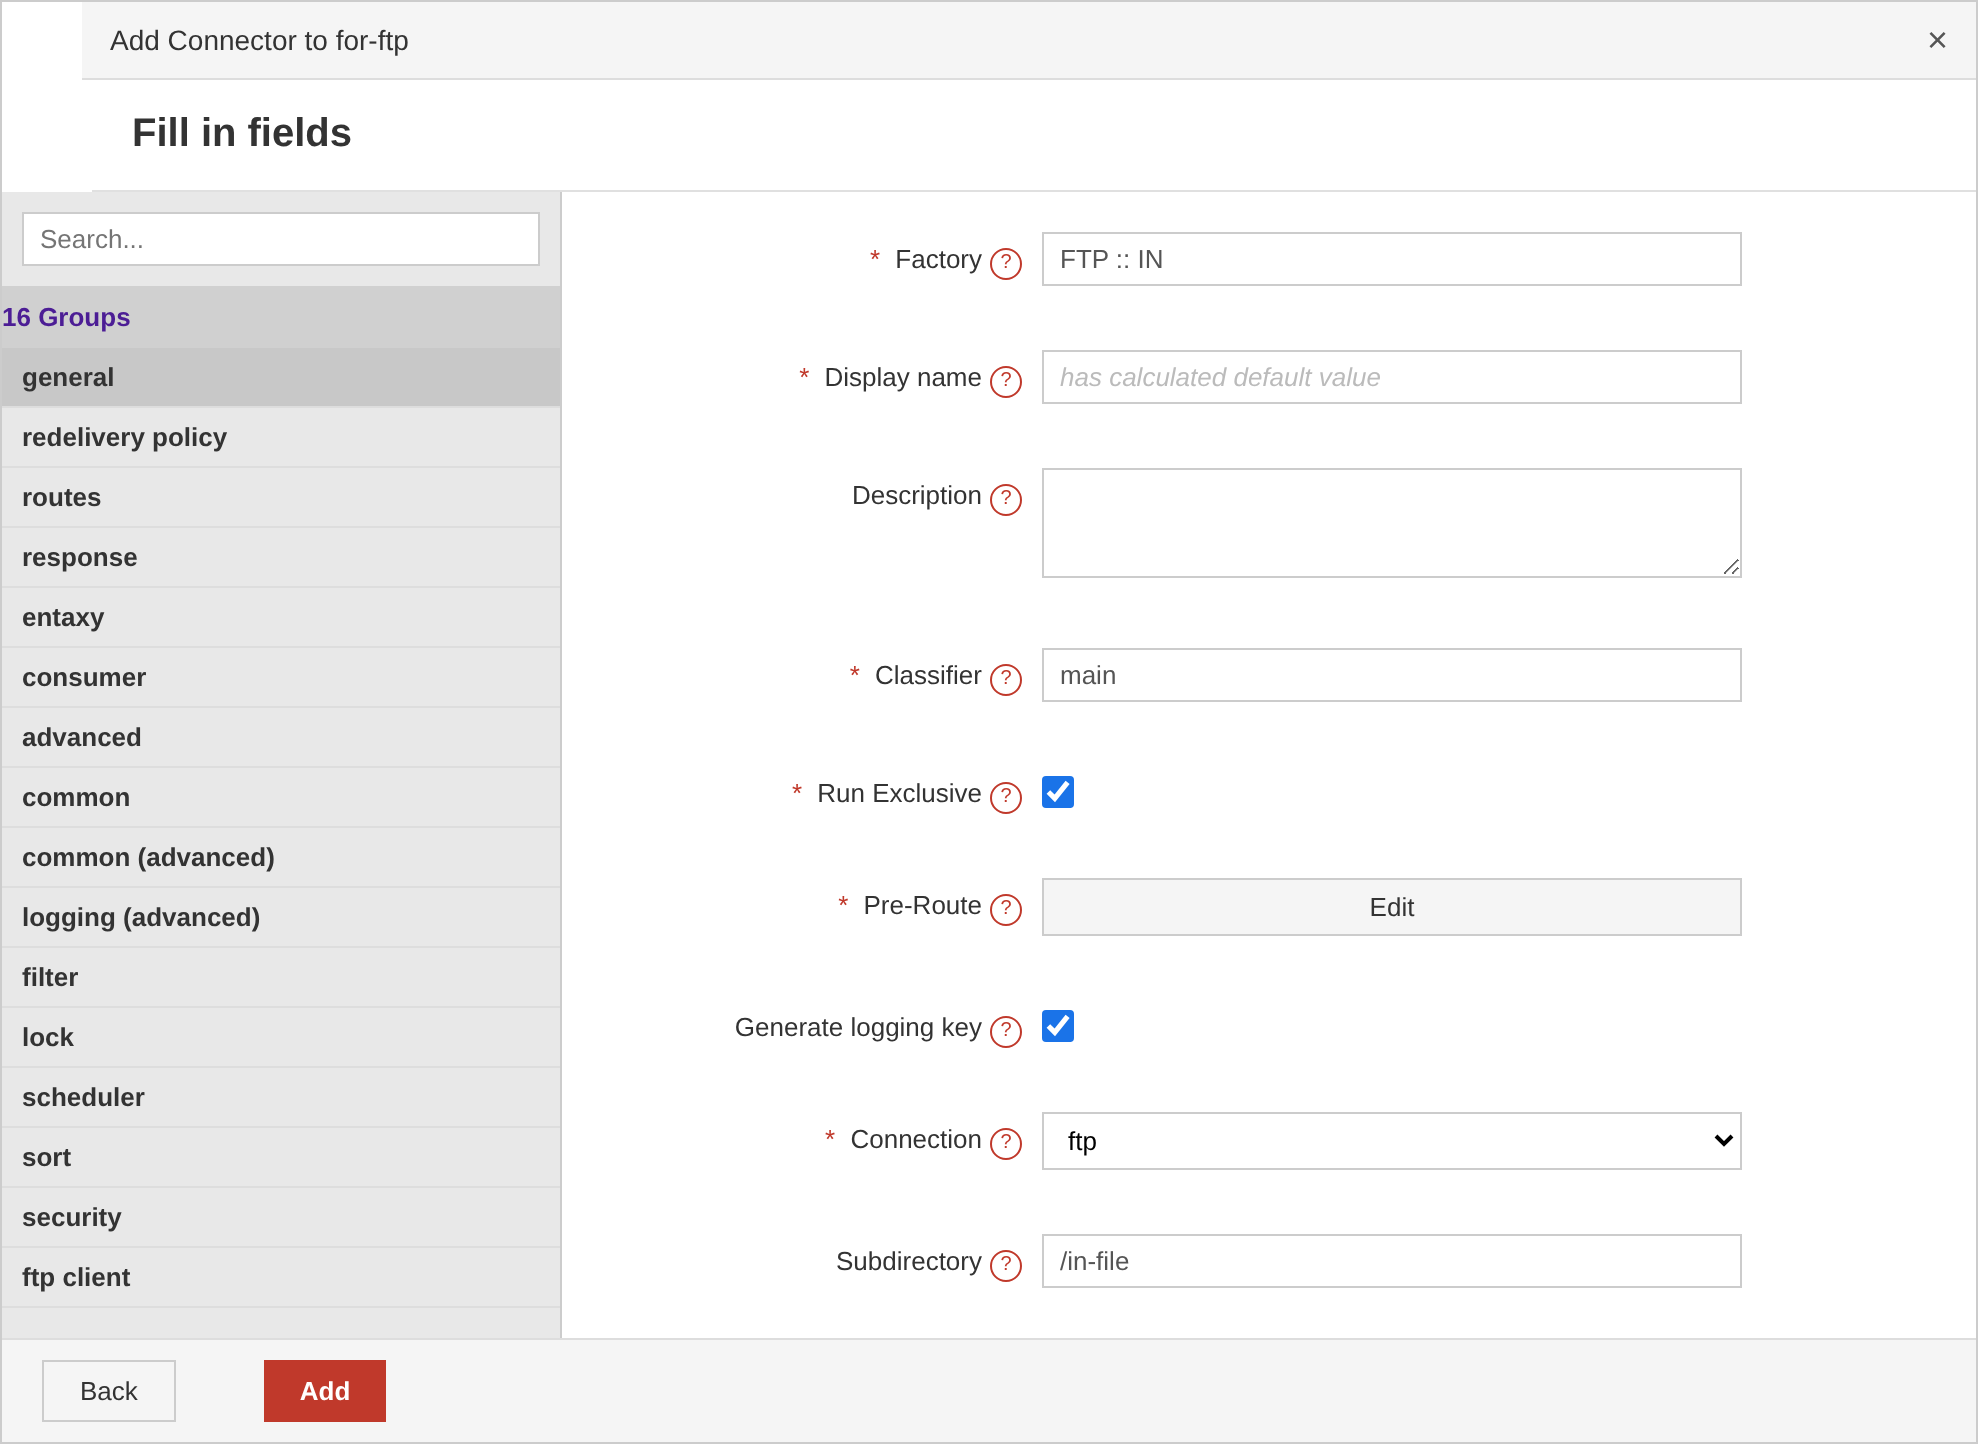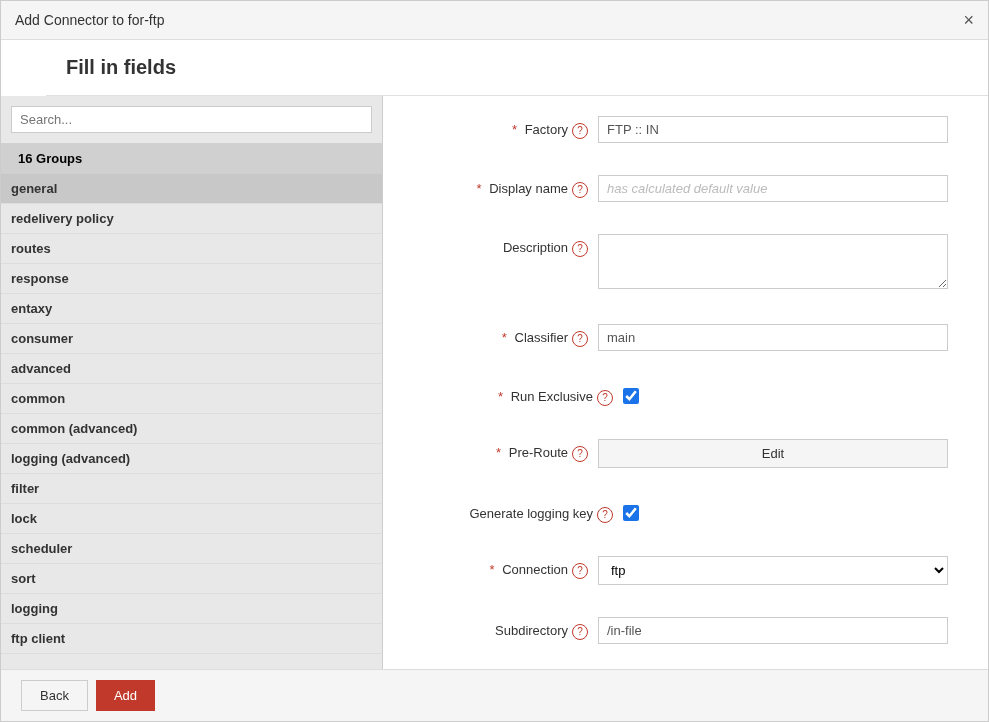--- a/index.html
+++ b/index.html
@@ -21,20 +21,21 @@
       flex-direction: column;
       position: relative;
     }
     .modal-header {
       background: #f5f5f5;
       border-bottom: 1px solid #ddd;
       padding: 10px 14px;
       display: flex;
       justify-content: space-between;
       align-items: center;
+      margin-left: 40px;
     }
     .modal-header-title {
       font-size: 14px;
       color: #333;
     }
     .close-btn {
       background: none;
       border: none;
       cursor: pointer;
       font-size: 18px;
@@ -49,45 +50,45 @@
       border-bottom: 1px solid #e0e0e0;
       background: #fff;
       margin-left: 45px;
     }
     .modal-body {
       display: flex;
       flex: 1;
       overflow: hidden;
     }
     .sidebar {
-      width: 382px;
+      width: 280px;
       background: #e8e8e8;
       border-right: 1px solid #ccc;
       display: flex;
       flex-direction: column;
       overflow-y: auto;
     }
     .search-container {
       padding: 10px;
       background: #e8e8e8;
     }
     .search-input {
       width: 100%;
       padding: 5px 8px;
       border: 1px solid #ccc;
       background: #fff;
       font-size: 13px;
       color: #999;
     }
     .groups-header {
-      padding: 8px 17px;
+      padding: 8px 0;
       background: #d0d0d0;
       font-weight: bold;
       font-size: 13px;
-      color: #000000;
+      color: #4c1d95;
     }
     .sidebar-item {
       padding: 7px 10px;
       color: #333;
       cursor: pointer;
       border-bottom: 1px solid #ddd;
       font-size: 13px;
       font-weight: bold;
     }
     .sidebar-item.active {
@@ -188,21 +189,22 @@
       font-size: 13px;
       color: #333;
     }
     .btn-add {
       padding: 5px 18px;
       border: none;
       background: #c0392b;
       color: #fff;
       cursor: pointer;
       font-size: 13px;
-      font-weight: normal;
+      font-weight: bold;
+      margin-left: 36px;
     }
   </style>
 </head>
 <body>
 
 <div class="modal">
 
   <div class="modal-header">
     <span class="modal-header-title">Add Connector to for-ftp</span>
     <button class="close-btn">×</button>
@@ -226,21 +228,21 @@
           <div class="sidebar-item">entaxy</div>
           <div class="sidebar-item">consumer</div>
           <div class="sidebar-item">advanced</div>
           <div class="sidebar-item">common</div>
           <div class="sidebar-item">common (advanced)</div>
           <div class="sidebar-item">logging (advanced)</div>
           <div class="sidebar-item">filter</div>
           <div class="sidebar-item">lock</div>
           <div class="sidebar-item">scheduler</div>
           <div class="sidebar-item">sort</div>
-          <div class="sidebar-item">logging</div>
+          <div class="sidebar-item">security</div>
           <div class="sidebar-item">ftp client</div>
         </div>
     </div>
 
     <div class="main-content">
       <div id="form-container">
           <div class="form-row">
             <div class="form-label"><span class="required-star">* </span>Factory<span class="help-icon">?</span></div>
             <div><input type="text" class="form-control" placeholder="" value="FTP :: IN" style=""></div>
           </div>

